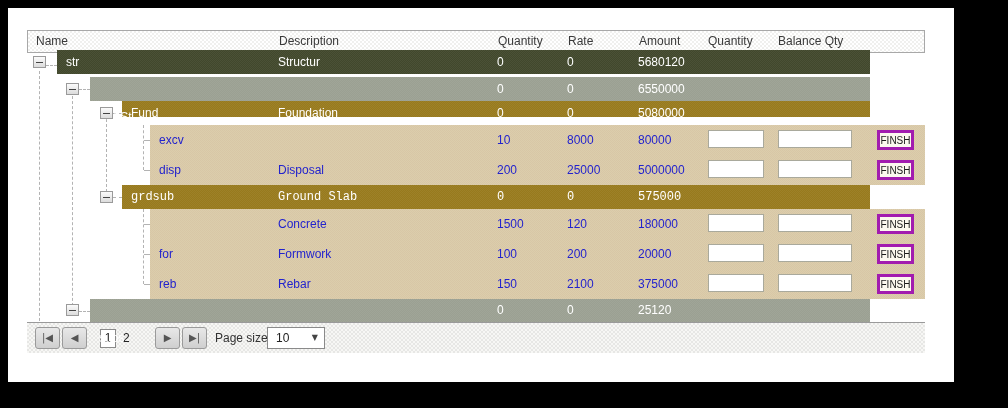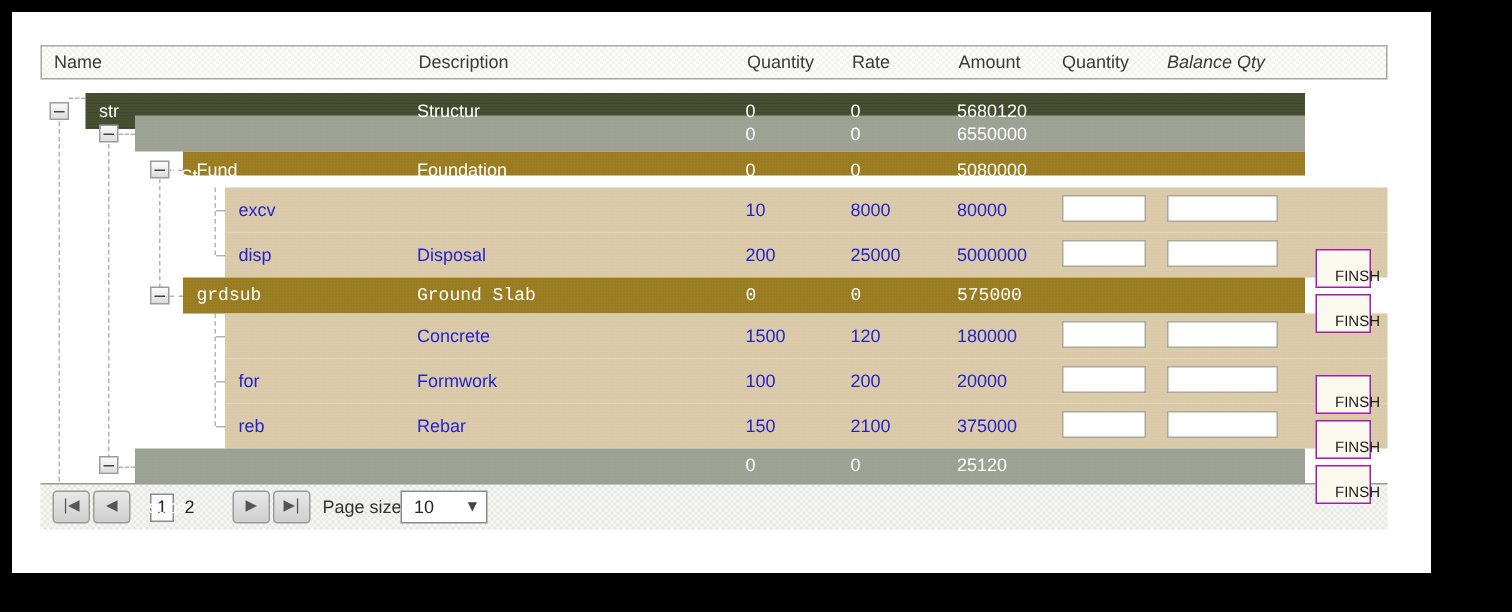--- a/index.html
+++ b/index.html
@@ -16,37 +16,37 @@
   .ghead{
     position:absolute;left:0;top:0;width:896px;height:21px;
     border:1px solid #a8a8a8;
     background:#fcfcfc;
     background-image:repeating-conic-gradient(#f0f0ee 0% 25%, #ffffff 0% 50%);
     background-size:4px 4px;
     text-align:right;
   }
   .ghead span{position:absolute;top:0;line-height:21px;font-size:12px;color:#3a3a3a;white-space:nowrap;}
   .h-name{left:8px;} .h-desc{left:251px;} .h-qty{left:470px;} .h-rate{left:540px;}
-  .h-amt{left:611px;} .h-qty2{left:680px;} .h-bal{left:750px;font-style:italic;}
+  .h-amt{left:611px;} .h-qty2{left:680px;} .h-bal{left:750px;}
 
   
   .row{position:absolute;left:0;width:898px;}
   .row .band{position:absolute;top:0;bottom:0;z-index:0;
     background-image:repeating-conic-gradient(rgba(255,255,255,0.05) 0% 25%, transparent 0% 50%);
     background-size:2px 2px;}
   .row .cell{position:absolute;top:0;z-index:1;font-size:12px;white-space:nowrap;}
   .lvl0 .band{left:30px;right:55px;background-color:#41482c;}
   .lvl1 .band{left:63px;right:55px;background-color:#9ba092;}
   .lvl2 .band{left:95px;right:55px;background-color:#987a1d;}
   .leaf .band{left:123px;right:0;background-color:#dbceac;
     background-image:repeating-conic-gradient(rgba(201,136,121,0.12) 0% 25%, transparent 0% 50%);
     background-size:2px 2px;}
   .lvl0 .cell,.lvl1 .cell,.lvl2 .cell{color:#ffffff;line-height:24px;}
   .leaf .cell{color:#2323cd;line-height:30px;}
-  .r0{top:32px;height:24px;text-align:center;} .r1{top:47px;height:24px;} .r2{top:71px;height:16px;}
+  .r0{top:20px;height:24px;text-align:center;} .r1{top:47px;height:24px;} .r2{top:71px;height:16px;}
   .r3{top:95px;height:30px;} .r4{top:125px;height:30px;}
   .r5{top:155px;height:24px;font-family:Liberation Mono, monospace;}
   .r6{top:179px;height:30px;} .r7{top:209px;height:30px;} .r8{top:239px;height:30px;}
   .r9{top:269px;height:23px;}
   .r9 .cell{line-height:23px;}
   .c-desc{left:251px;} .c-qty{left:470px;} .c-rate{left:540px;} .c-amt{left:611px;}
   .lvl0 .c-name{left:39px;} .lvl1 .c-name{left:72px;margin-top:28px;} .lvl2 .c-name{left:104px;} .leaf .c-name{left:132px;}
 
   
   .xbox{position:absolute;z-index:2;width:13px;height:12px;top:6px;
@@ -59,22 +59,22 @@
   
   .vline{position:absolute;width:0;border-left:1px dashed #b3b3b3;z-index:0;}
   .hline{position:absolute;height:0;border-top:1px dashed #b3b3b3;z-index:0;}
 
   
   .inp{position:absolute;top:5px;height:18px;z-index:2;border:1px solid #a9a99c;
     background:#ffffff;box-sizing:border-box;font-family:"Liberation Sans",sans-serif;font-size:12px;padding:0 3px;}
   .qty-inp{left:681px;width:56px;}
   .bal-inp{left:751px;width:74px;}
   .finish{position:absolute;left:850px;top:5px;width:37px;height:20px;z-index:2;
-    border:1px solid #a21caf;background:#fbf8ee;color:#1a1a1a;font-size:10px;
-    font-family:"Liberation Sans",sans-serif;padding:12px;cursor:pointer;margin-top:36px;}
+    border:3px solid #a21caf;background:#fbf8ee;color:#1a1a1a;font-size:10px;
+    font-family:"Liberation Sans",sans-serif;padding:0;cursor:pointer;}
 
   
   .pager{position:absolute;left:0;top:292px;width:898px;height:30px;
     border-top:1px solid #9a9a9a;
     background:#efefed;
     background-image:repeating-conic-gradient(#e7e7e5 0% 25%, #f7f7f5 0% 50%);
     background-size:4px 4px;}
   .pbtn{position:absolute;top:4px;width:25px;height:22px;box-sizing:border-box;
     background:linear-gradient(#e8e8e8,#cfcfcf);border:1px solid #9a9a9a;border-radius:3px;
     color:#555;font-size:10px;line-height:20px;text-align:center;padding:0;cursor:pointer;

